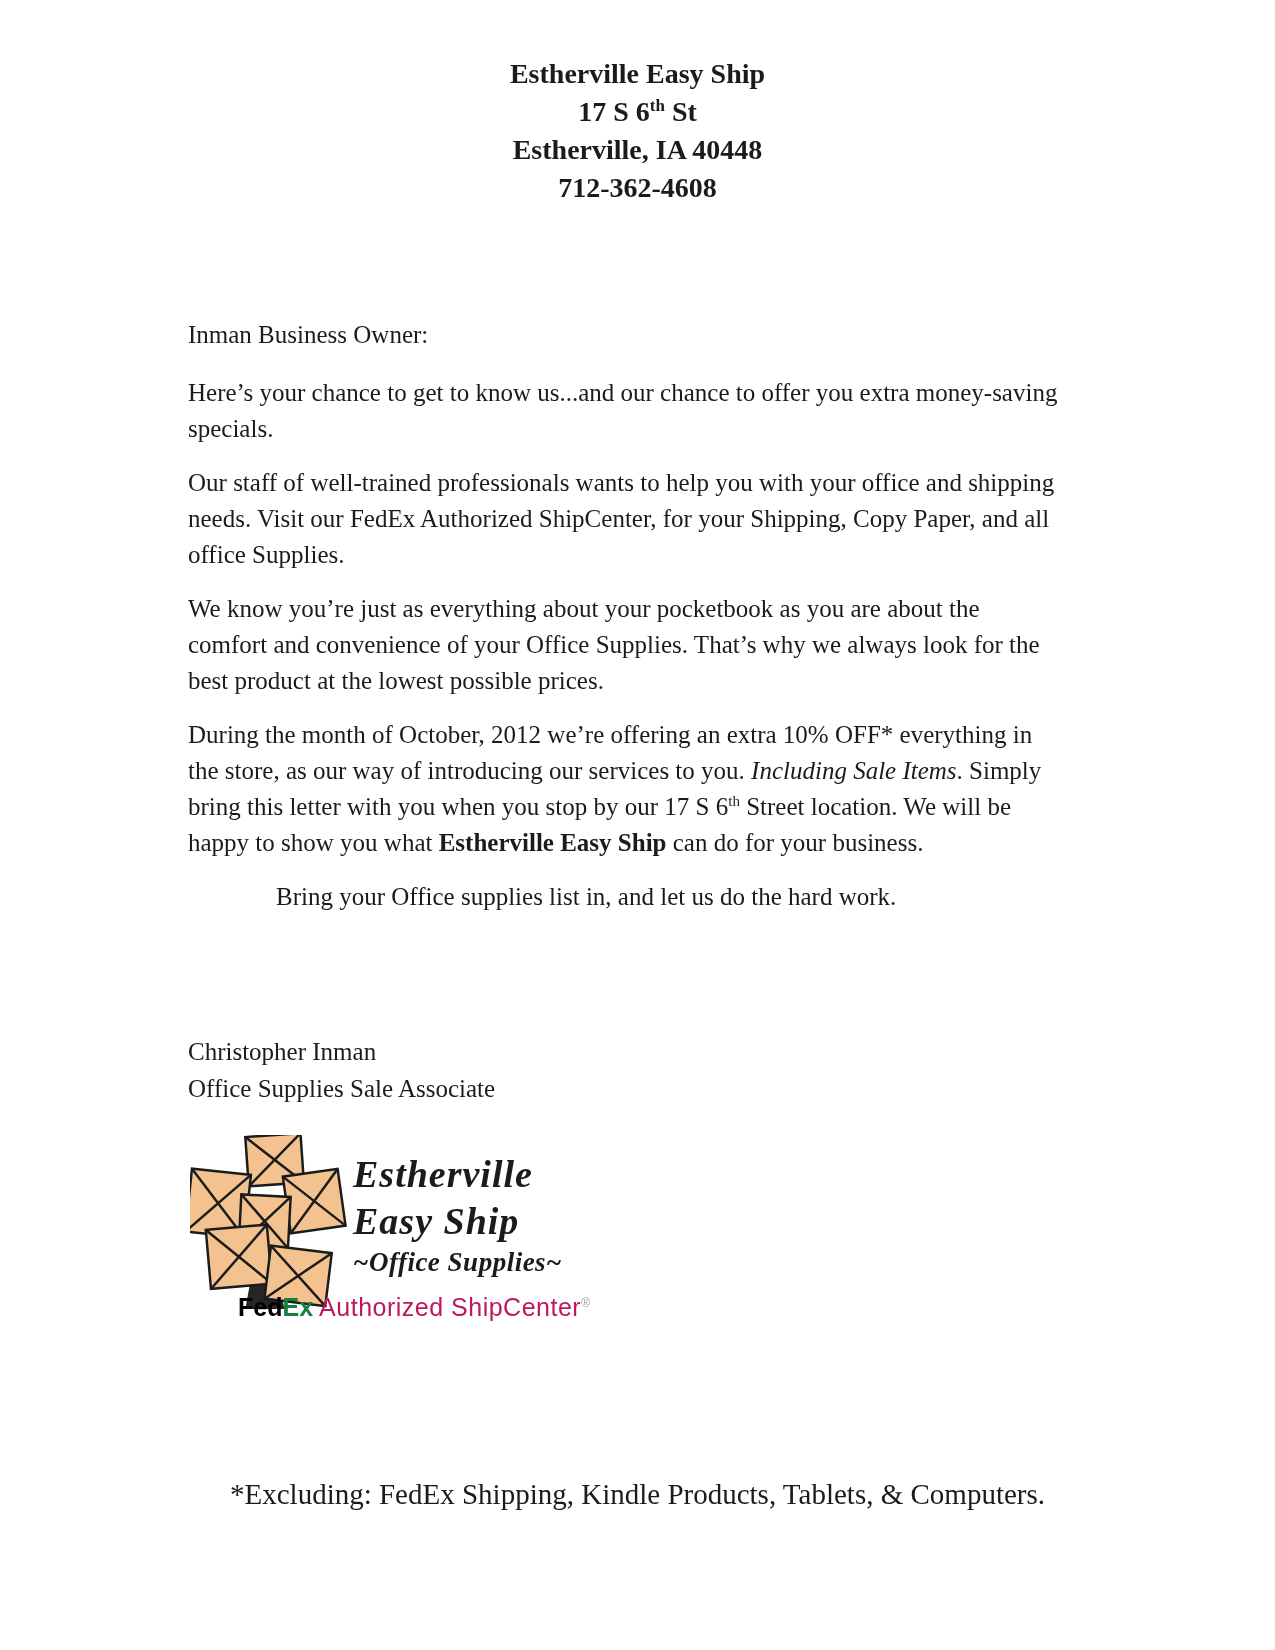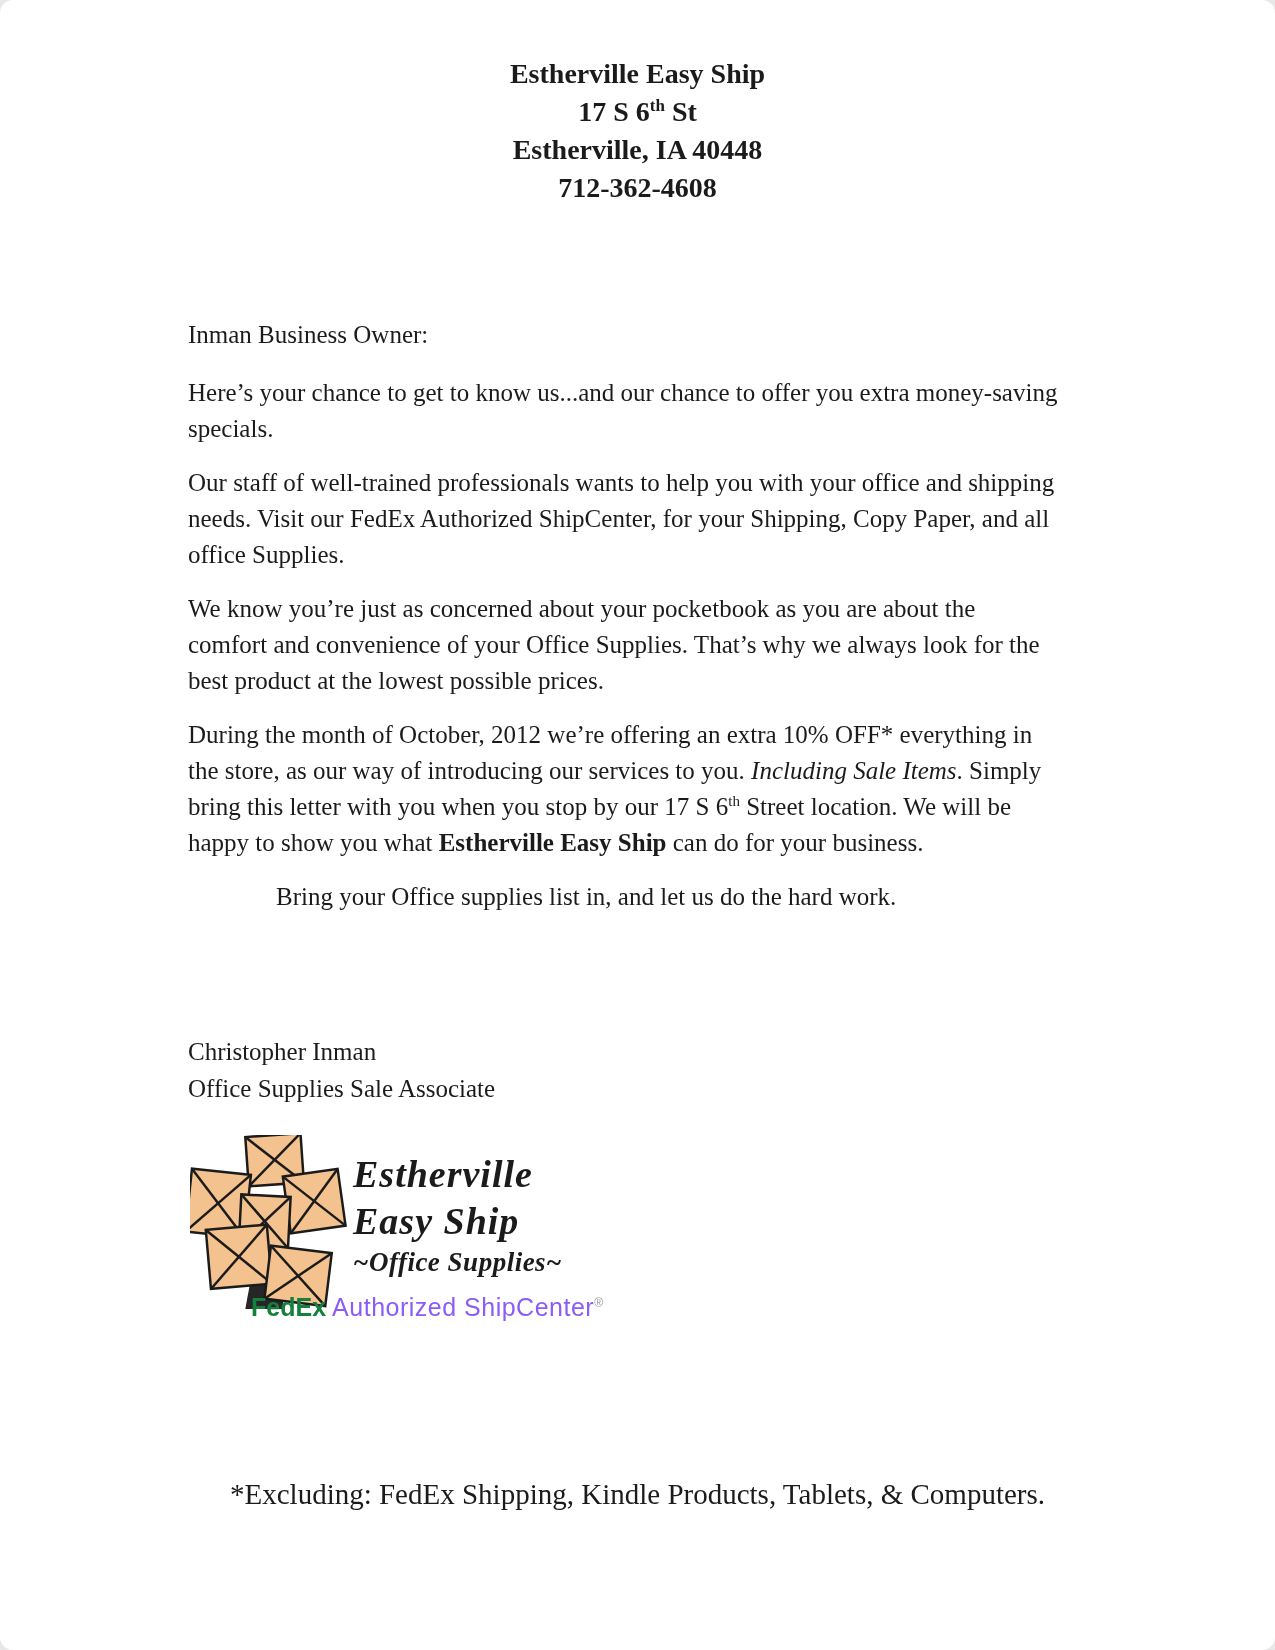--- a/index.html
+++ b/index.html
@@ -9,21 +9,20 @@
   }
   .page {
     position: relative;
     width: 1275px;
     height: 1650px;
     margin: 0 auto;
     background: #ffffff;
     font-family: "Liberation Serif", serif;
     color: #1b1b1b;
     overflow: hidden;
-    border-radius: 13px;
   }
   
   .letterhead {
     padding-top: 55px;
     text-align: center;
     font-weight: bold;
     font-size: 28px;
     line-height: 38px;
   }
   .letterhead sup {
@@ -87,23 +86,23 @@
     letter-spacing: 0.5px;
   }
   .fedex-line {
     position: absolute;
     left: 48px;
     top: 158px;
     font-family: "Liberation Sans", sans-serif;
     font-size: 25px;
     white-space: nowrap;
   }
-  .fedex-fed { font-weight: bold; color: #15803d; margin-left: 13px; }
+  .fedex-fed { font-weight: bold; color: #000000; }
   .fedex-ex  { font-weight: bold; color: #15803d; }
-  .fedex-rest { color: #8b5cf6; letter-spacing: 0.5px; }
+  .fedex-rest { color: #be185d; letter-spacing: 0.5px; }
   .fedex-reg { color: #9b9ea4; font-size: 12px; vertical-align: super; }
   
   .footnote {
     position: absolute;
     left: 0;
     width: 100%;
     top: 1478px;
     text-align: center;
     font-size: 29px;
   }
@@ -120,21 +119,21 @@
     <div>712-362-4608</div>
   </header>
 
   <main class="letter-body">
     <p class="salutation">Inman Business Owner:</p>
 
     <p>Here’s your chance to get to know us...and our chance to offer you extra money-saving specials.</p>
 
     <p>Our staff of well-trained professionals wants to help you with your office and shipping needs. Visit our FedEx Authorized ShipCenter, for your Shipping, Copy Paper, and all office Supplies.</p>
 
-    <p>We know you’re just as concerned about your pocketbook as you are about the comfort and convenience of your Office Supplies. That’s why we always look for the best product at the lowest possible prices.</p>
+    <p>We know you’re just as everything about your pocketbook as you are about the comfort and convenience of your Office Supplies. That’s why we always look for the best product at the lowest possible prices.</p>
 
     <p><span>During the month of October, 2012 we’re offering an extra 10% OFF* everything in the store, as our way of introducing our services to you. </span><span class="ital">Including Sale Items</span><span>. Simply bring this letter with you when you stop by our 17 S 6</span><sup>th</sup><span> Street location. We will be happy to show you what </span><span class="bold">Estherville Easy Ship</span><span> can do for your business.</span></p>
 
     <p class="callout">Bring your Office supplies list in, and let us do the hard work.</p>
 
     <div class="signature">
       <div>Christopher Inman</div>
       <div>Office Supplies Sale Associate</div>
     </div>
   </main>

